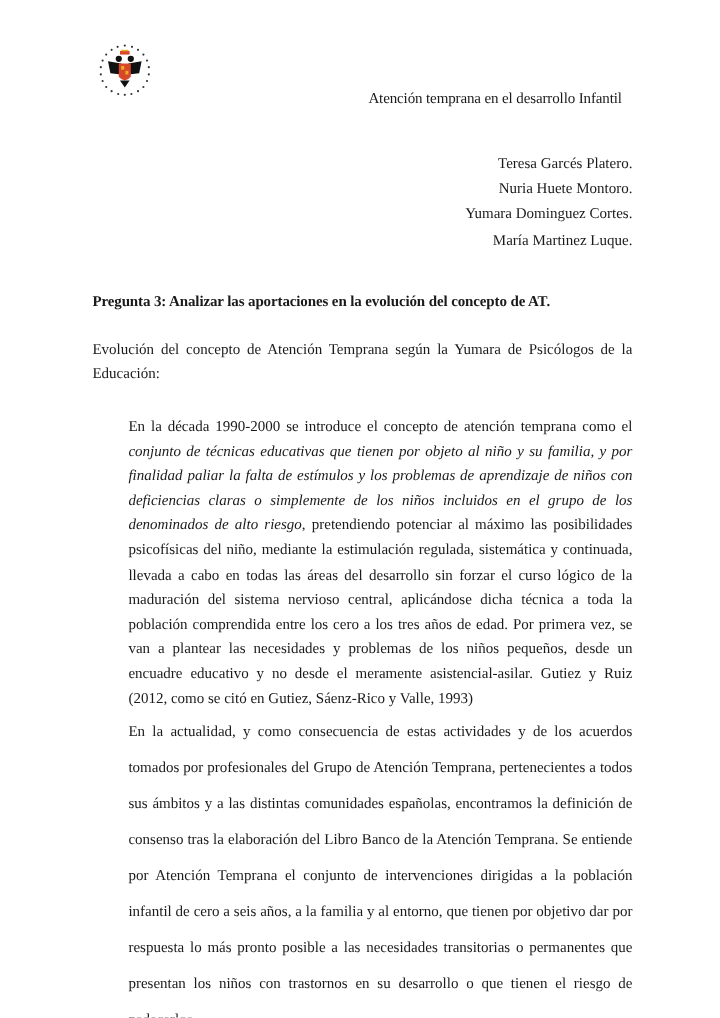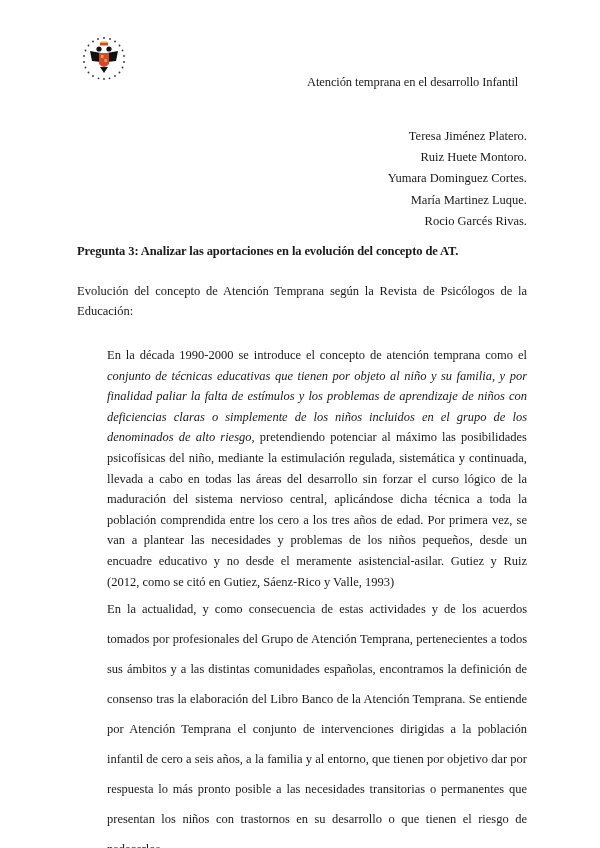--- a/index.html
+++ b/index.html
@@ -87,28 +87,27 @@
       <rect x="21" y="21" width="2.5" height="3" fill="#e8b020"></rect>
       <rect x="24.5" y="25" width="2.5" height="3" fill="#e8b020"></rect>
 
       <path d="M20 33 L24 39 L28 33 Z" fill="#111"></path>
     </svg>
   </div>
 
   <div class="header-title">Atención temprana en el desarrollo Infantil</div>
 
   <div class="authors">
-    <div>Teresa Jiménez Platero.</div>
-    <div>Ruiz Huete Montoro.</div>
+    <div>Teresa Garcés Platero.</div>
+    <div>Nuria Huete Montoro.</div>
     <div>Yumara Dominguez Cortes.</div>
     <div>María Martinez Luque.</div>
-    <div>Rocio Garcés Rivas.</div>
   </div>
 
   <div class="question-title">Pregunta 3: Analizar las aportaciones en la evolución del concepto de AT.</div>
 
-  <div class="intro">Evolución del concepto de Atención Temprana según la Revista de Psicólogos de la Educación:</div>
+  <div class="intro">Evolución del concepto de Atención Temprana según la Yumara de Psicólogos de la Educación:</div>
 
   <div class="block block1"><span>En la década 1990-2000 se introduce el concepto de atención temprana como el </span><em>conjunto de técnicas educativas que tienen por objeto al niño y su familia, y por finalidad paliar la falta de estímulos y los problemas de aprendizaje de niños con deficiencias claras o simplemente de los niños incluidos en el grupo de los denominados de alto riesgo</em><span>, pretendiendo potenciar al máximo las posibilidades psicofísicas del niño, mediante la estimulación regulada, sistemática y continuada, llevada a cabo en todas las áreas del desarrollo sin forzar el curso lógico de la maduración del sistema nervioso central, aplicándose dicha técnica a toda la población comprendida entre los cero a los tres años de edad. Por primera vez, se van a plantear las necesidades y problemas de los niños pequeños, desde un encuadre educativo y no desde el meramente asistencial-asilar. Gutiez y Ruiz (2012, como se citó en Gutiez, Sáenz-Rico y Valle, 1993)</span></div>
 
   <div class="block block2">En la actualidad, y como consecuencia de estas actividades y de los acuerdos tomados por profesionales del Grupo de Atención Temprana, pertenecientes a todos sus ámbitos y a las distintas comunidades españolas, encontramos la definición de consenso tras la elaboración del Libro Banco de la Atención Temprana. Se entiende por Atención Temprana el conjunto de intervenciones dirigidas a la población infantil de cero a seis años, a la familia y al entorno, que tienen por objetivo dar por respuesta lo más pronto posible a las necesidades transitorias o permanentes que presentan los niños con trastornos en su desarrollo o que tienen el riesgo de padecerlos.</div>
 
 </div>
 
 </body></html>

